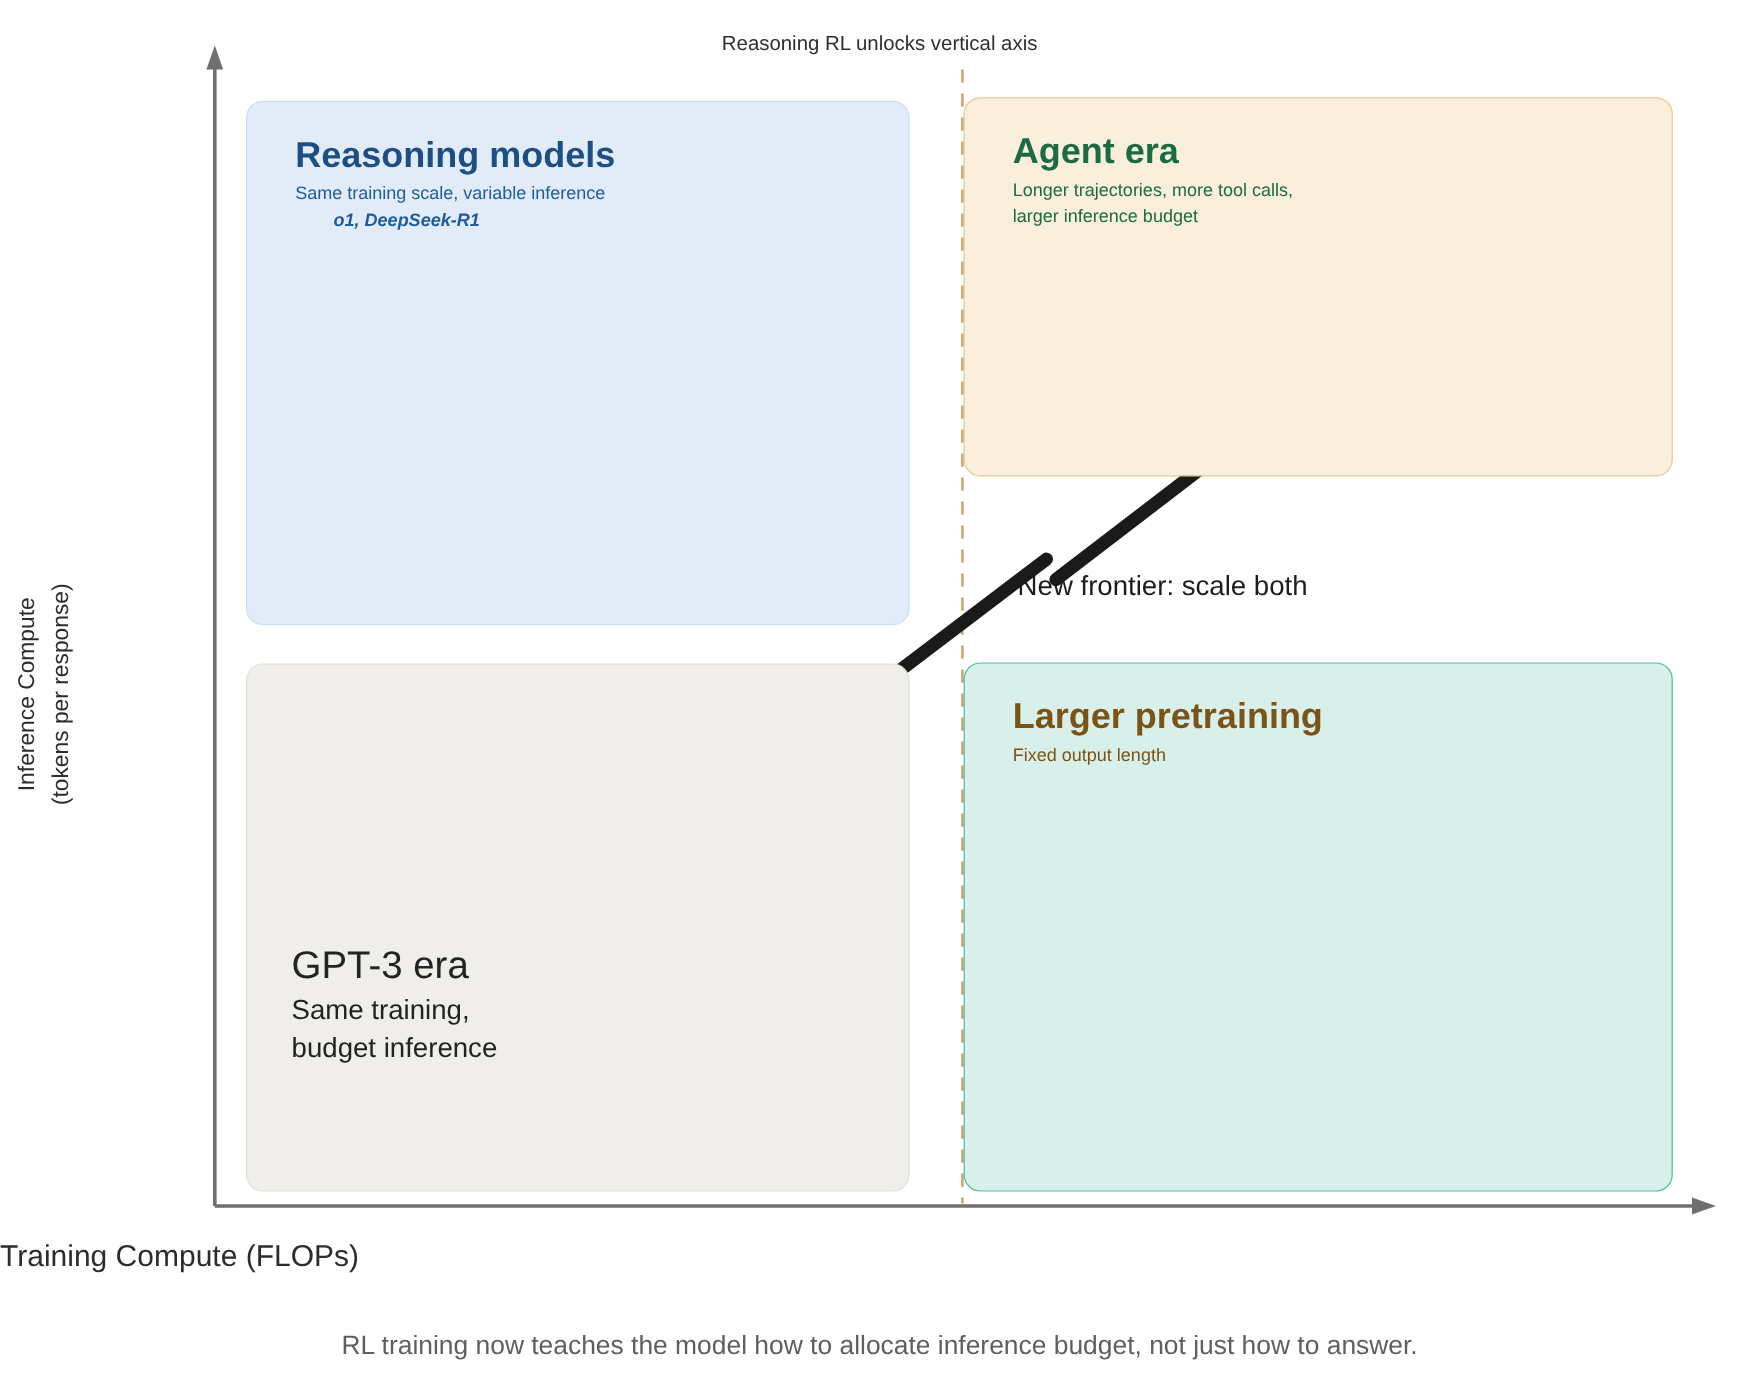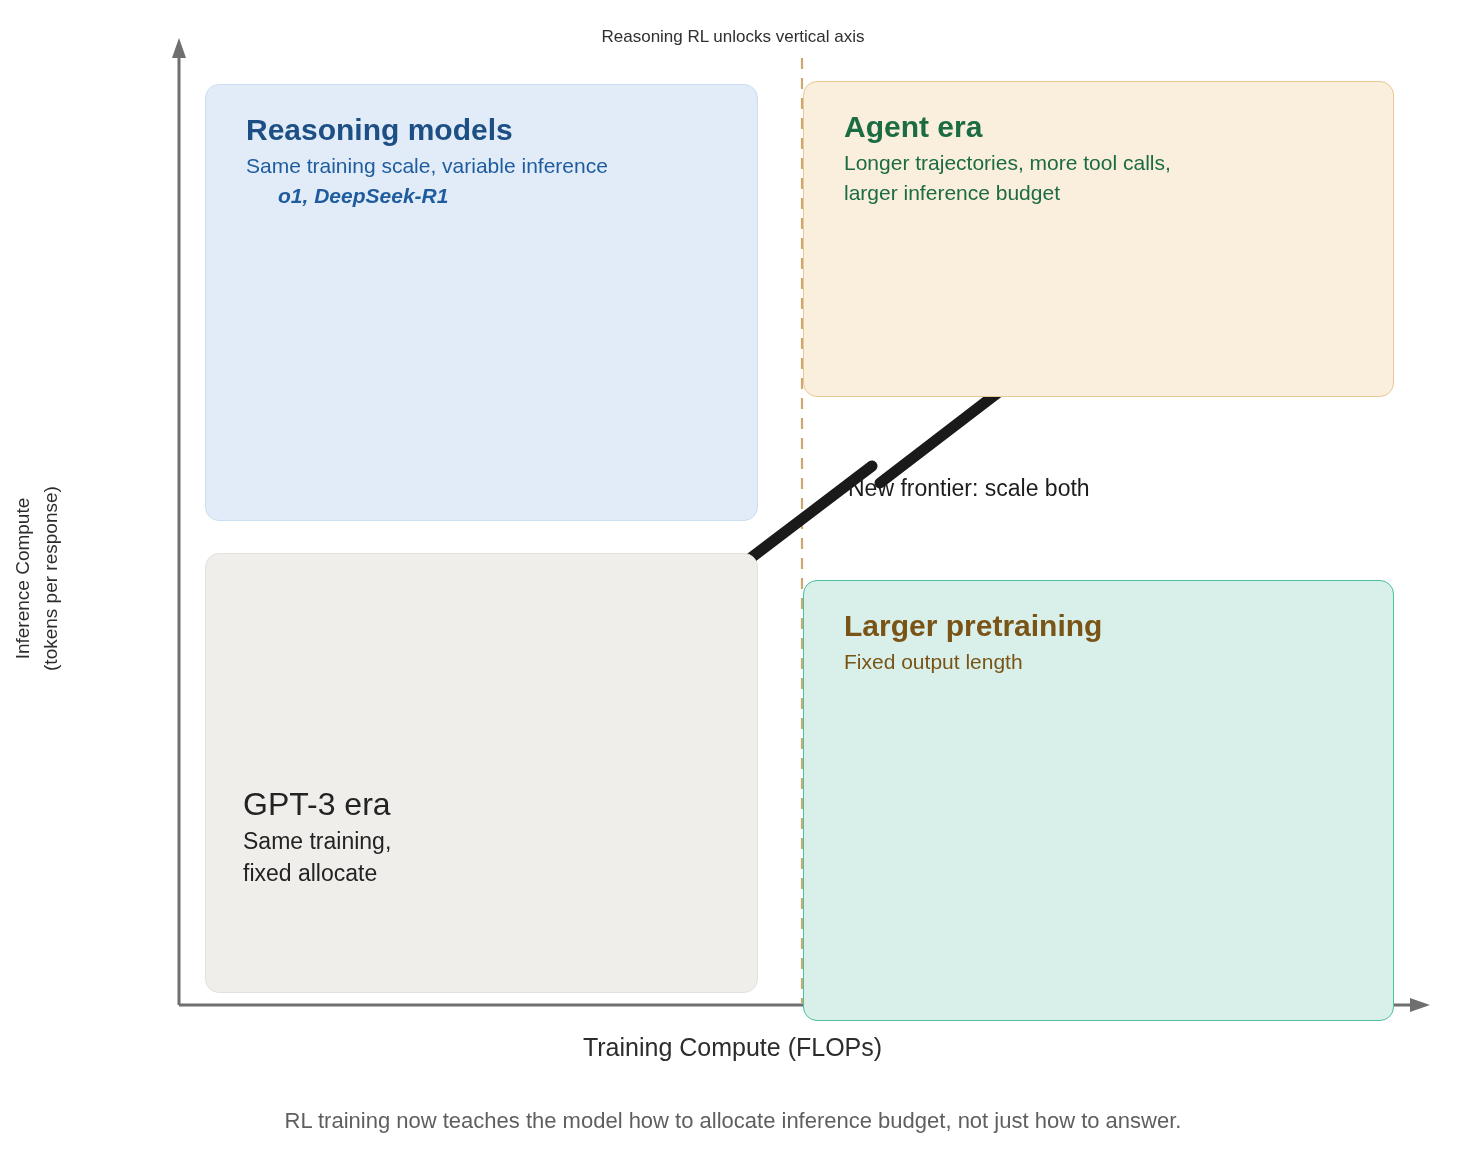--- a/index.html
+++ b/index.html
@@ -50,59 +50,58 @@
     left: 205px; top: 553px;
     width: 553px; height: 440px;
     background: #efeeea;
     border: 1.5px solid #e2e1dc;
   }
   .quad-pretrain {
     left: 803px; top: 552px;
     width: 591px; height: 441px;
     background: #d9f0ea;
     border: 1.5px solid #4cbfa0;
-    margin-top: 28px;
   }
 
   .quad-text {
     position: absolute;
     left: 40px;
     top: 26px;
     right: 14px;
   }
   .quad-title {
     font-size: 30px;
     font-weight: bold;
     line-height: 1.28;
     margin: 0 0 2px 0;
     white-space: nowrap;
   }
   .quad-line {
-    font-size: 21px;
+    font-size: 15px;
     line-height: 1.42;
     white-space: nowrap;
   }
   .quad-italic {
     font-style: italic;
     font-weight: bold;
     margin-left: 32px;
   }
 
   .c-blue  { color: #1f5c9e; }
   .c-blue-d{ color: #1d4f85; }
   .c-green { color: #1b6b43; }
   .c-brown { color: #7a5417; }
   .c-dark  { color: #232323; }
 
   
   .axis-x-label {
     position: absolute;
     left: 0; right: 1px;
     top: 1033px;
-    text-align: center;
+    text-align: left;
     font-size: 25px;
     color: #2c2c2c;
   }
   .axis-y-label {
     position: absolute;
     left: -143px;
     top: 551px;
     width: 360px;
     text-align: center;
     transform: rotate(-90deg);
@@ -199,21 +198,21 @@
   <div class="quad quad-pretrain">
     <div class="quad-text">
       <div class="quad-title c-brown">Larger pretraining</div>
       <div class="quad-line c-brown">Fixed output length</div>
     </div>
   </div>
 
   <div class="annot annot-gpt3">
     <div class="t1 c-dark">GPT-3 era</div>
     <div class="t2 c-dark">Same training,</div>
-    <div class="t2 c-dark">fixed allocate</div>
+    <div class="t2 c-dark">budget inference</div>
   </div>
 
   <div class="annot annot-frontier">New frontier: scale both</div>
 
   <div class="axis-x-label">Training Compute (FLOPs)</div>
 
   <div class="axis-y-label">
     <div>Inference Compute</div>
     <div>(tokens per response)</div>
   </div>

